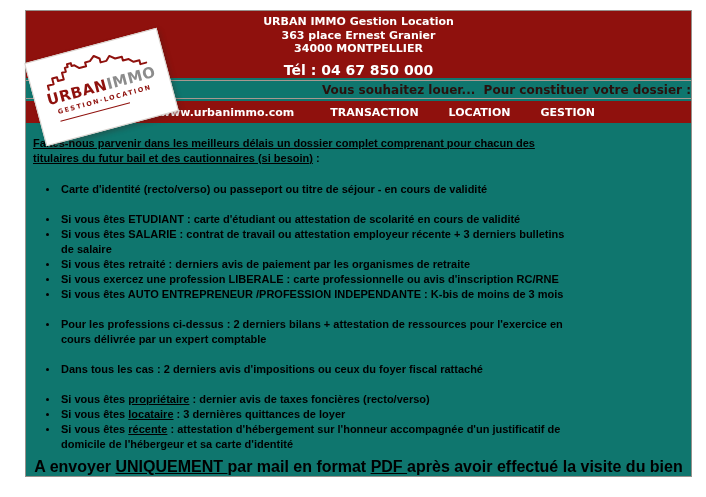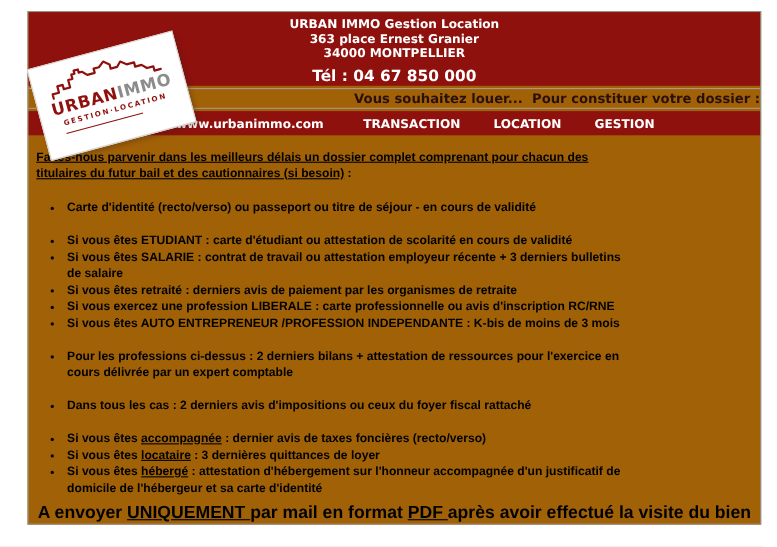--- a/index.html
+++ b/index.html
@@ -3,21 +3,21 @@
 <meta charset="utf-8">
 <style>
   html,body{margin:0;padding:0;background:#ffffff;}
   body{
     width:706px;height:497px;position:relative;overflow:hidden;
     font-family:"Liberation Sans",sans-serif;
     -webkit-font-smoothing:antialiased;
   }
   .doc{
     position:absolute;left:25px;top:10px;width:667px;height:467px;
-    border:1px solid #97918c;background:#a16207;box-sizing:border-box;
+    border:1px solid #97918c;background:#0f766e;box-sizing:border-box;
   }
   
   .band-top{
     background:#8f110d;color:#ffffff;height:67px;
     font-family:"DejaVu Sans",sans-serif;font-weight:bold;
     text-align:center;padding-top:4px;box-sizing:border-box;
   }
   .band-top .addr{font-size:11px;line-height:13.5px;}
   .band-top .phone{font-size:14px;line-height:13px;margin-top:8px;}
   .band-white{
@@ -108,23 +108,23 @@
           <div class="li"><span class="dot"></span><span><span>Si vous exercez une profession LIBERALE : carte professionnelle ou avis d'inscription RC/RNE</span></span></div>
           <div class="li"><span class="dot"></span><span><span>Si vous êtes AUTO ENTREPRENEUR /PROFESSION INDEPENDANTE : K-bis de moins de 3 mois</span></span></div>
         </div>
         <div class="group">
           <div class="li"><span class="dot"></span><span><span>Pour les professions ci-dessus : 2 derniers bilans + attestation de ressources pour l'exercice en</span><br><span>cours délivrée par un expert comptable</span></span></div>
         </div>
         <div class="group">
           <div class="li"><span class="dot"></span><span><span>Dans tous les cas : 2 derniers avis d'impositions ou ceux du foyer fiscal rattaché</span></span></div>
         </div>
         <div class="group">
-          <div class="li"><span class="dot"></span><span><span>Si vous êtes </span><span class="u">accompagnée</span><span> : dernier avis de taxes foncières (recto/verso)</span></span></div>
+          <div class="li"><span class="dot"></span><span><span>Si vous êtes </span><span class="u">propriétaire</span><span> : dernier avis de taxes foncières (recto/verso)</span></span></div>
           <div class="li"><span class="dot"></span><span><span>Si vous êtes </span><span class="u">locataire</span><span> : 3 dernières quittances de loyer</span></span></div>
-          <div class="li"><span class="dot"></span><span><span>Si vous êtes </span><span class="u">hébergé</span><span> : attestation d'hébergement sur l'honneur accompagnée d'un justificatif de</span><br><span>domicile de l'hébergeur et sa carte d'identité</span></span></div>
+          <div class="li"><span class="dot"></span><span><span>Si vous êtes </span><span class="u">récente</span><span> : attestation d'hébergement sur l'honneur accompagnée d'un justificatif de</span><br><span>domicile de l'hébergeur et sa carte d'identité</span></span></div>
         </div>
       </div>
     <div class="footer-line"><span>A envoyer </span><span class="u">UNIQUEMENT </span><span>par mail en format </span><span class="u">PDF </span><span>après avoir effectué la visite du bien</span></div>
   </div>
 
   <div class="logo-card">
     <svg class="logo-roof" width="110" height="26" viewBox="0 0 110 26">
       <polyline points="3,24 3,20 9,20 9,14 14,14 14,18 20,18 20,11 24,11 24,7 27,7 27,4 31,4 31,7 34,7 38,11 45,11 45,7 50,7 55,3 60,7 60,11 66,11 70,7 75,11 82,11 82,15 88,15 92,19 98,19 98,23 104,23" fill="none" stroke="#8f110d" stroke-width="2" stroke-linejoin="round" stroke-linecap="round"></polyline>
     </svg>
     <div class="logo-word">

